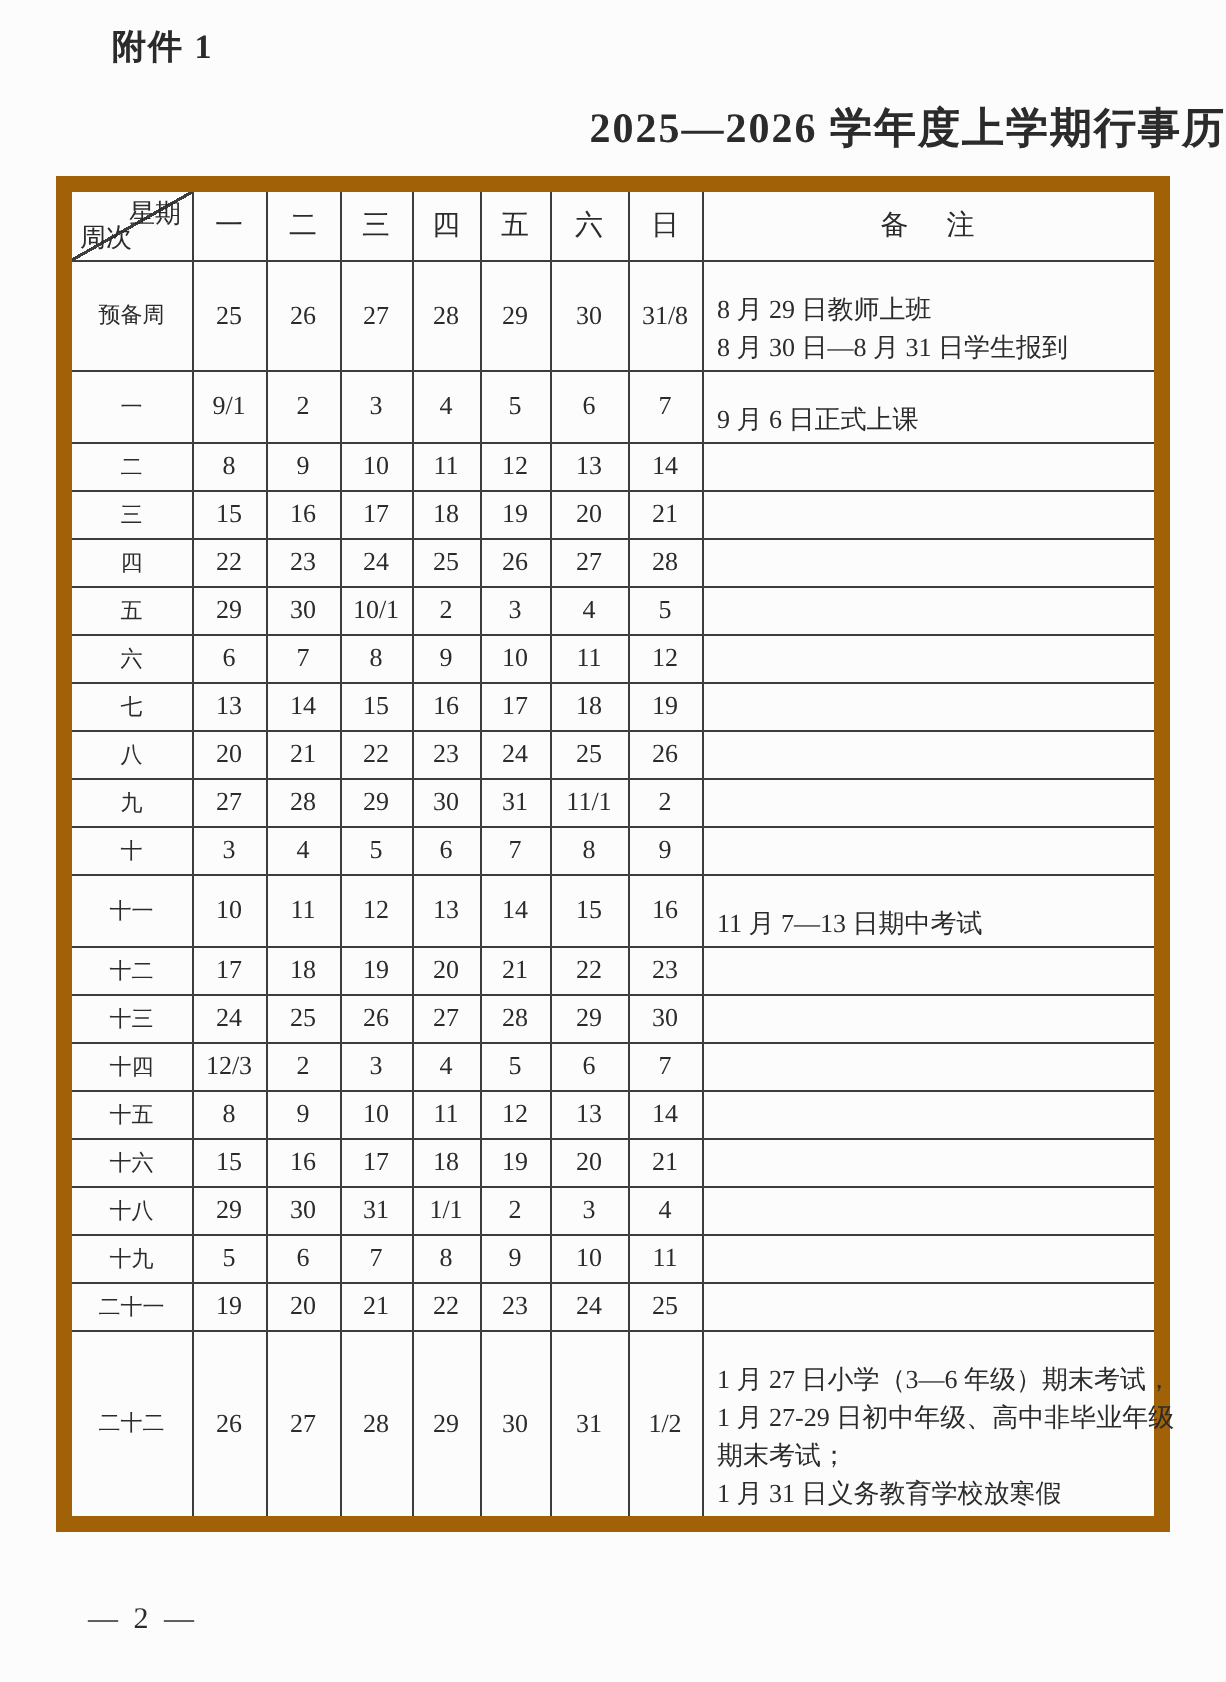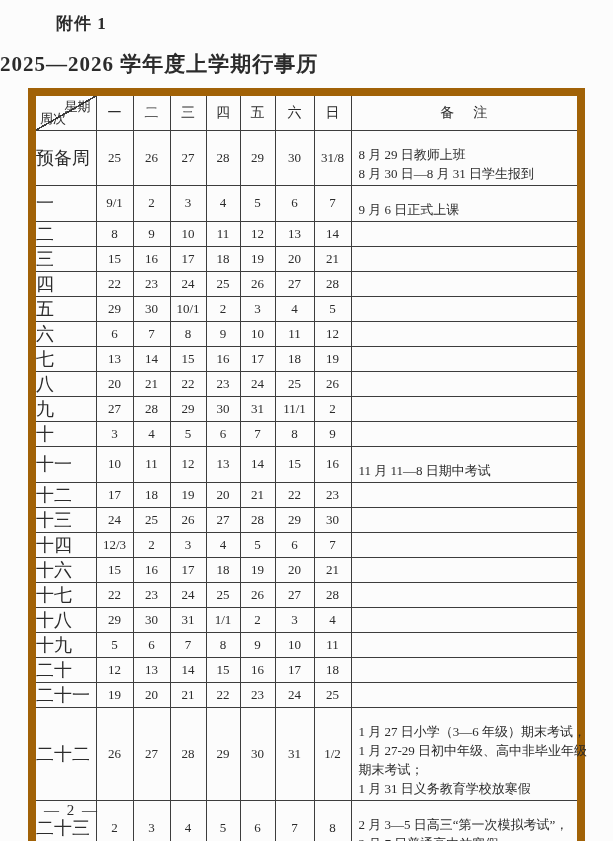--- a/index.html
+++ b/index.html
@@ -11,21 +11,21 @@
     font-family: "Liberation Serif", "DejaVu Serif", serif;
     position: relative;
     overflow: hidden;
   }
   .attachment {
     position: absolute; left: 20px; top: 12px;
     font-size: 17px; font-weight: bold; letter-spacing: 1px; margin-left: 36px;
   }
   .title {
     position: absolute; left: 0; right: 0; top: 50px;
-    text-align: left;
+    text-align: right;
     font-size: 21px; font-weight: bold; letter-spacing: 1px;
   }
   table.calendar {
     position: absolute; left: 28px; top: 88px;
     width: 557px;
     border-collapse: collapse; table-layout: fixed;
     border: 8px solid #a16207;
   }
   .calendar th, .calendar td {
     border: 1px solid #3d3d3d;
@@ -44,22 +44,22 @@
     background: linear-gradient(to bottom right,
       transparent calc(50% - 0.8px),
       #3d3d3d calc(50% - 0.8px),
       #3d3d3d calc(50% + 0.8px),
       transparent calc(50% + 0.8px));
   }
   th.corner .corner-top { position: absolute; top: 2px; right: 5px; font-size: 13px; }
   th.corner .corner-bottom { position: absolute; bottom: 2px; left: 4px; font-size: 13px; }
   .calendar tbody tr { height: 24px; }
   .calendar td.week {
-    vertical-align: middle;
-    font-size: 18px;
+    text-align: center; vertical-align: middle;
+    font-size: 11px;
   }
   .calendar td.day {
     text-align: center; vertical-align: middle;
     font-size: 13px;
   }
   .calendar td.remarks {
     font-size: 13px;
     text-align: left; vertical-align: middle;
     padding: 14px 4px 2px 7px;
   }
@@ -235,21 +235,21 @@
       <tr>
         <td class="week">十一</td>
         <td class="day">10</td>
         <td class="day">11</td>
         <td class="day">12</td>
         <td class="day">13</td>
         <td class="day">14</td>
         <td class="day">15</td>
         <td class="day">16</td>
         <td class="remarks">
-          <div class="remark-line">11 月 11—8 日期中考试</div>
+          <div class="remark-line">11 月 7—13 日期中考试</div>
         </td>
       </tr>
       <tr>
         <td class="week">十二</td>
         <td class="day">17</td>
         <td class="day">18</td>
         <td class="day">19</td>
         <td class="day">20</td>
         <td class="day">21</td>
         <td class="day">22</td>
@@ -269,75 +269,64 @@
       </tr>
       <tr>
         <td class="week">十四</td>
         <td class="day">12/3</td>
         <td class="day">2</td>
         <td class="day">3</td>
         <td class="day">4</td>
         <td class="day">5</td>
         <td class="day">6</td>
         <td class="day">7</td>
+        <td class="remarks"></td>
+      </tr>
+      <tr>
+        <td class="week">十五</td>
+        <td class="day">8</td>
+        <td class="day">9</td>
+        <td class="day">10</td>
+        <td class="day">11</td>
+        <td class="day">12</td>
+        <td class="day">13</td>
+        <td class="day">14</td>
         <td class="remarks"></td>
       </tr>
       <tr>
         <td class="week">十六</td>
         <td class="day">15</td>
         <td class="day">16</td>
         <td class="day">17</td>
         <td class="day">18</td>
         <td class="day">19</td>
         <td class="day">20</td>
         <td class="day">21</td>
         <td class="remarks"></td>
       </tr>
       <tr>
-        <td class="week">十七</td>
-        <td class="day">22</td>
-        <td class="day">23</td>
-        <td class="day">24</td>
-        <td class="day">25</td>
-        <td class="day">26</td>
-        <td class="day">27</td>
-        <td class="day">28</td>
-        <td class="remarks"></td>
-      </tr>
-      <tr>
         <td class="week">十八</td>
         <td class="day">29</td>
         <td class="day">30</td>
         <td class="day">31</td>
         <td class="day">1/1</td>
         <td class="day">2</td>
         <td class="day">3</td>
         <td class="day">4</td>
         <td class="remarks"></td>
       </tr>
       <tr>
         <td class="week">十九</td>
         <td class="day">5</td>
         <td class="day">6</td>
         <td class="day">7</td>
         <td class="day">8</td>
         <td class="day">9</td>
         <td class="day">10</td>
         <td class="day">11</td>
-        <td class="remarks"></td>
-      </tr>
-      <tr>
-        <td class="week">二十</td>
-        <td class="day">12</td>
-        <td class="day">13</td>
-        <td class="day">14</td>
-        <td class="day">15</td>
-        <td class="day">16</td>
-        <td class="day">17</td>
-        <td class="day">18</td>
         <td class="remarks"></td>
       </tr>
       <tr>
         <td class="week">二十一</td>
         <td class="day">19</td>
         <td class="day">20</td>
         <td class="day">21</td>
         <td class="day">22</td>
         <td class="day">23</td>
         <td class="day">24</td>
@@ -353,30 +342,16 @@
         <td class="day">30</td>
         <td class="day">31</td>
         <td class="day">1/2</td>
         <td class="remarks">
           <div class="remark-line">1 月 27 日小学（3—6 年级）期末考试，</div>
           <div class="remark-line">1 月 27-29 日初中年级、高中非毕业年级</div>
           <div class="remark-line">期末考试；</div>
           <div class="remark-line">1 月 31 日义务教育学校放寒假</div>
         </td>
       </tr>
-      <tr>
-        <td class="week">二十三</td>
-        <td class="day">2</td>
-        <td class="day">3</td>
-        <td class="day">4</td>
-        <td class="day">5</td>
-        <td class="day">6</td>
-        <td class="day">7</td>
-        <td class="day">8</td>
-        <td class="remarks">
-          <div class="remark-line">2 月 3—5 日高三“第一次模拟考试”，</div>
-          <div class="remark-line">2 月 7 日普通高中放寒假</div>
-        </td>
-      </tr>
     </tbody>
 </table>
 
 <div class="footer">— 2 —</div>
 
 </body></html>

